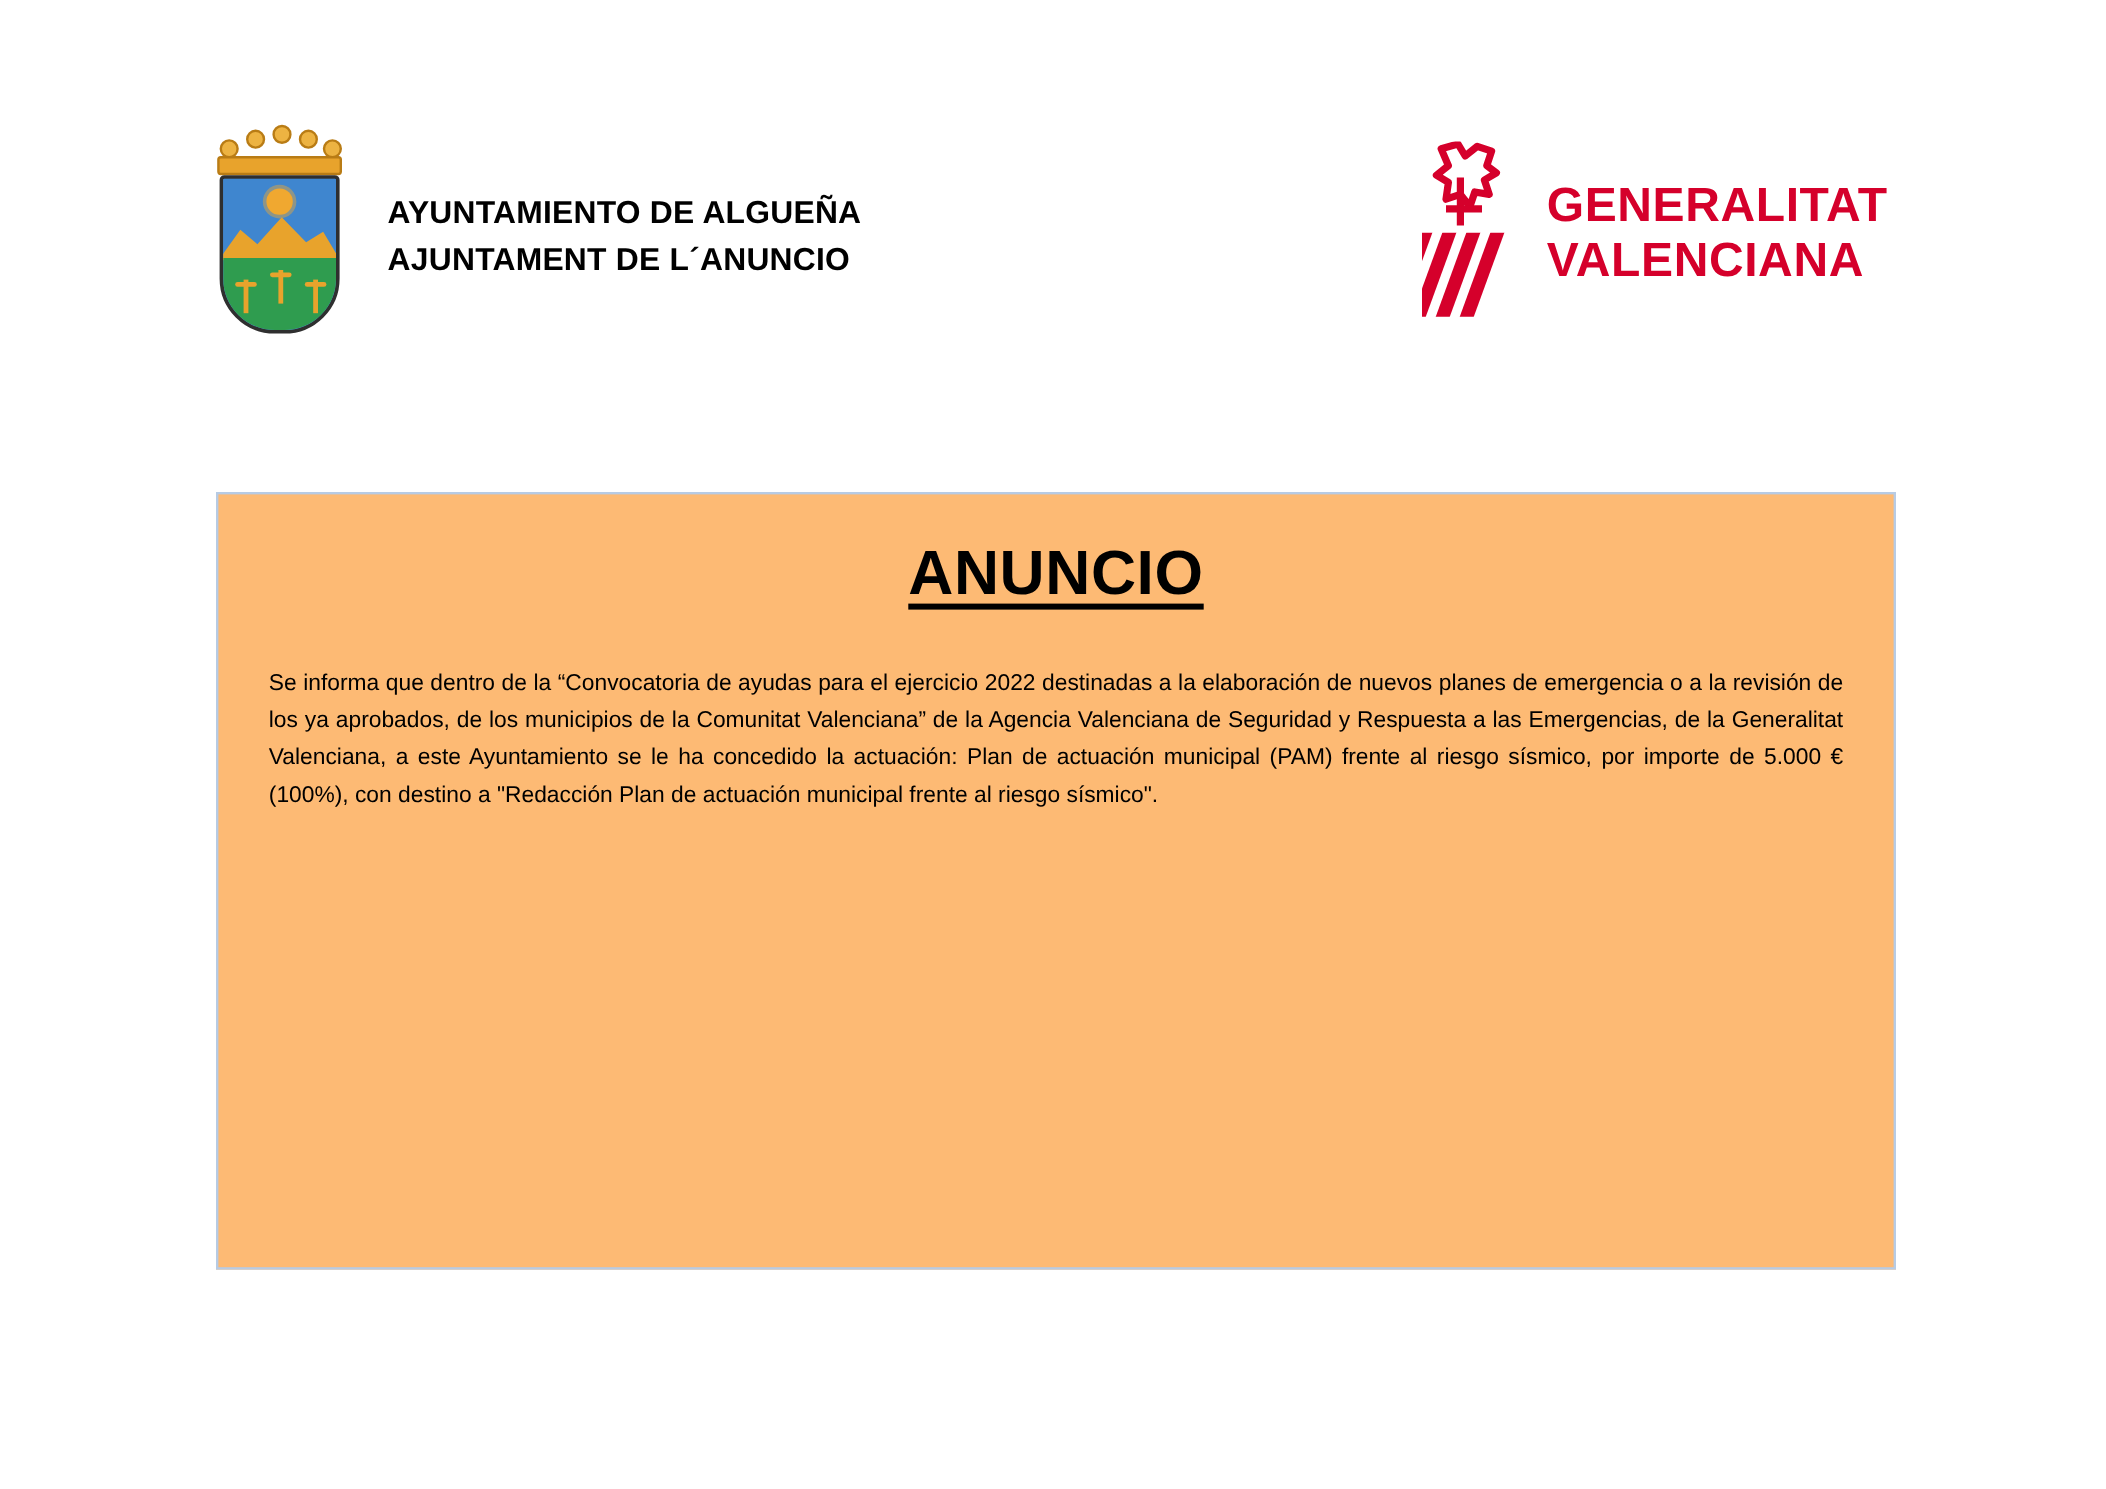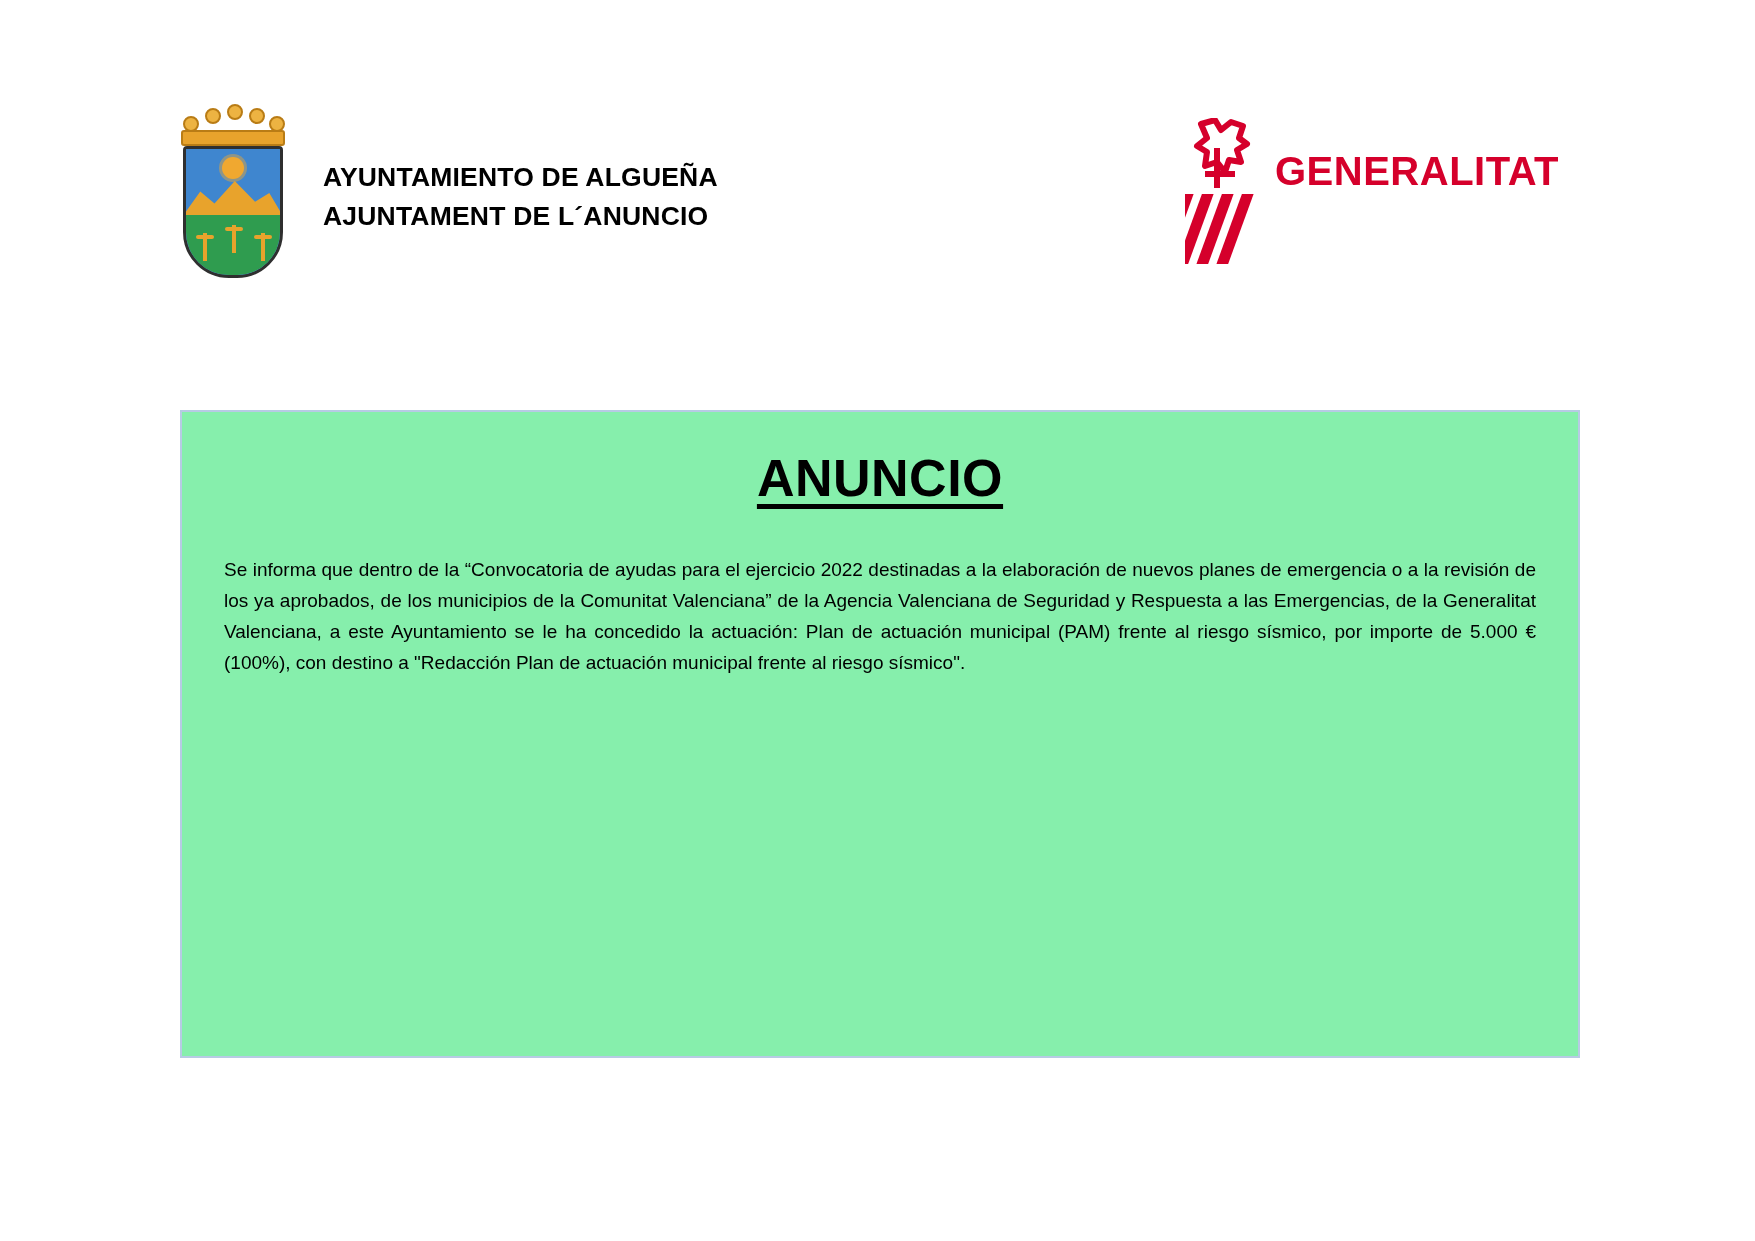--- a/index.html
+++ b/index.html
@@ -155,21 +155,21 @@
     display: flex;
     align-items: flex-start;
   }
   .gv-mark {
     position: relative;
     width: 82px;
     height: 145px;
     flex: 0 0 auto;
   }
   .gv-text {
-    margin-left: 8px;
+    margin-left: 22px;
     margin-top: 30px;
     color: #d5002b;
     font-size: 40px;
     font-weight: bold;
     line-height: 1.16;
     letter-spacing: 0.5px;
     white-space: nowrap;
   }
   .gv-bars {
     position: absolute;
@@ -203,21 +203,21 @@
 
   
   .notice {
     position: absolute;
     left: 180px;
     top: 410px;
     width: 1400px;
     height: 648px;
     border: 2px solid #b7cbe4;
     box-sizing: border-box;
-    background: #86efac;
+    background: #fdba74;
   }
   .notice-title {
     text-align: center;
     font-size: 52px;
     font-weight: bold;
     letter-spacing: 0.5px;
     margin-top: 36px;
     text-decoration: underline;
     text-underline-offset: 8px;
   }
@@ -269,20 +269,21 @@
       </svg>
       <div class="gv-bars">
         <i></i>
           <i></i>
           <i></i>
           <i></i>
       </div>
     </div>
     <div class="gv-text">
       <div>GENERALITAT</div>
+      <div>VALENCIANA</div>
     </div>
   </div>
 
 </div>
 
 <div class="notice">
   <div class="notice-title">ANUNCIO</div>
   <div class="notice-body">Se informa que dentro de la “Convocatoria de ayudas para el ejercicio 2022 destinadas a la elaboración de nuevos planes de emergencia o a la revisión de los ya aprobados, de los municipios de la Comunitat Valenciana” de la Agencia Valenciana de Seguridad y Respuesta a las Emergencias, de la Generalitat Valenciana, a este Ayuntamiento se le ha concedido la actuación: Plan de actuación municipal (PAM) frente al riesgo sísmico, por importe de 5.000 € (100%), con destino a  "Redacción Plan de actuación municipal frente al riesgo sísmico".</div>
 </div>
 

